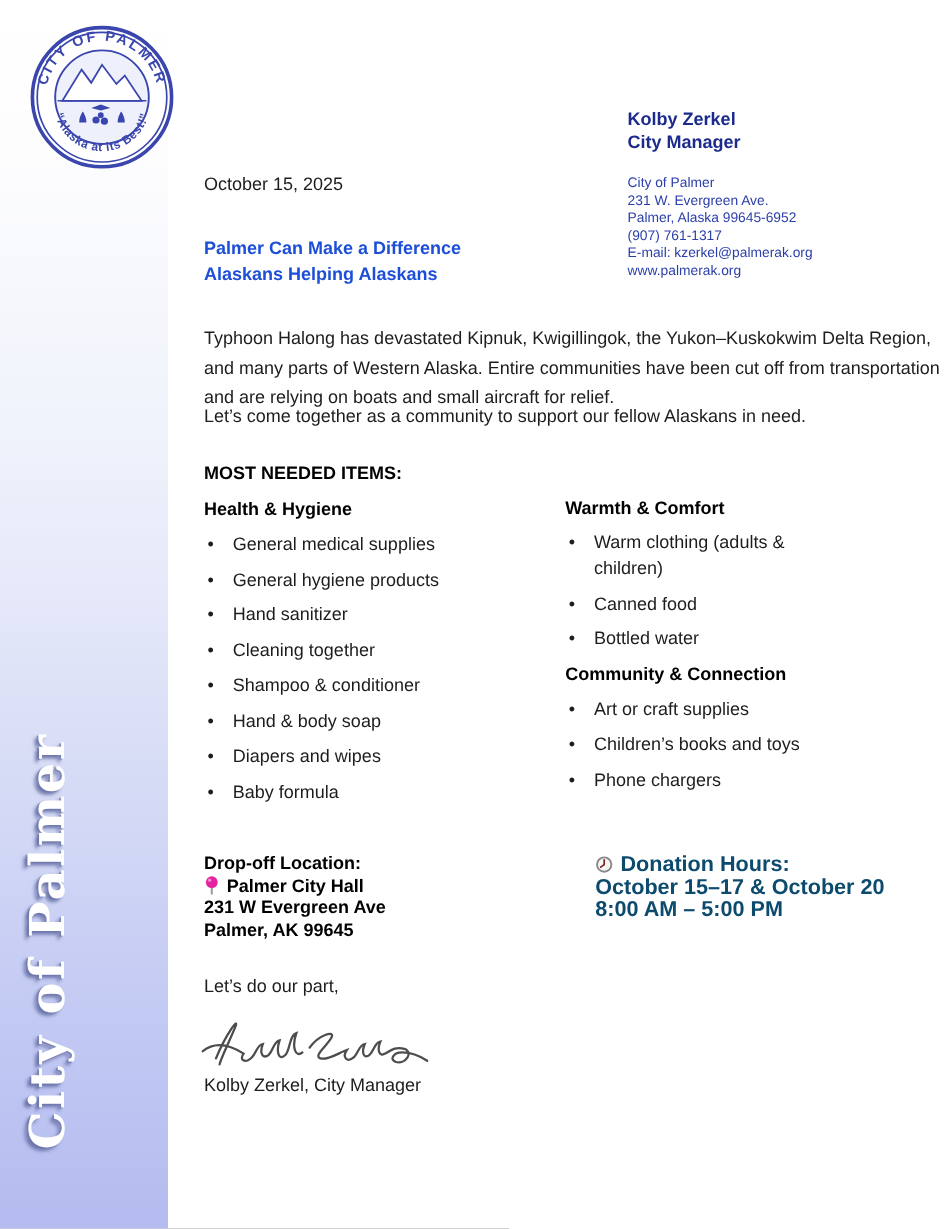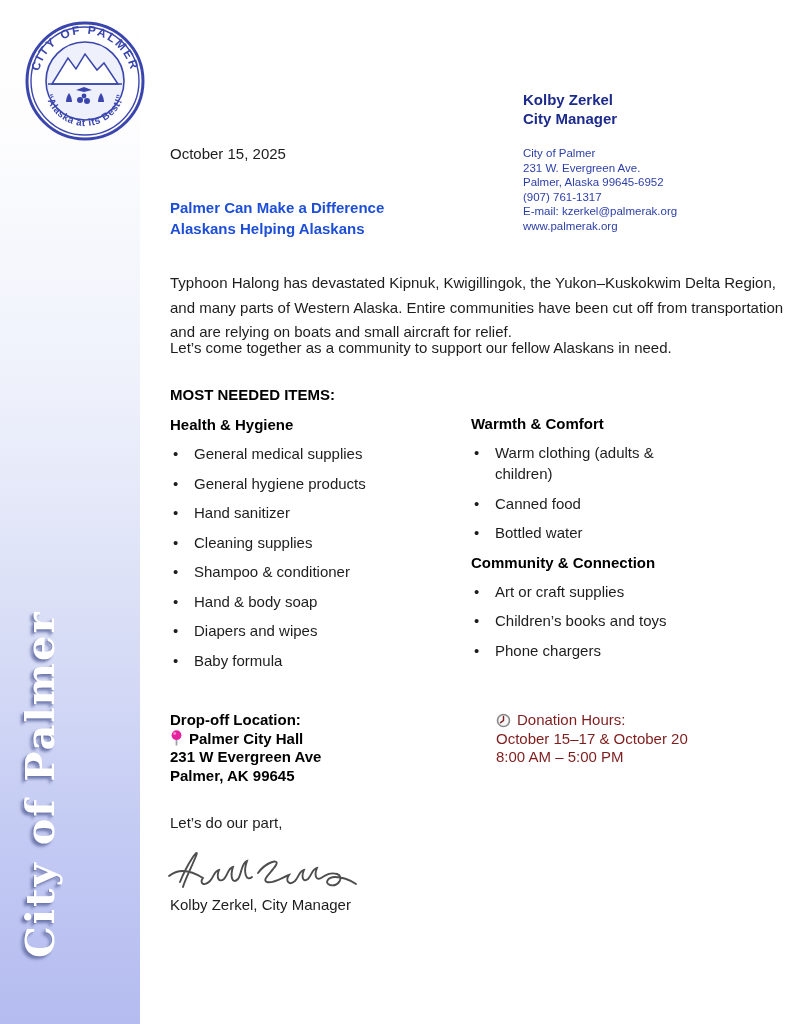--- a/index.html
+++ b/index.html
@@ -34,21 +34,21 @@
   
   .needs-heading{position:absolute;left:170px;top:386px;font-size:15px;font-weight:bold;color:#000;}
   .col-left{position:absolute;left:170px;top:414px;width:292px;}
   .col-right{position:absolute;left:471px;top:413px;width:308px;}
   .sec-title{font-size:15px;font-weight:bold;color:#000;line-height:21px;margin:0 0 8px 0;}
   ul.blist{list-style:none;margin:0 0 0 0;padding:0;}
   ul.blist li{position:relative;padding-left:24px;margin-bottom:8.5px;font-size:15px;line-height:21px;}
   ul.blist li::before{content:"\2022";position:absolute;left:3px;top:0;font-size:15px;color:#1d1d1d;}
   
   .dropoff{position:absolute;left:170px;top:711px;font-size:15px;font-weight:bold;color:#000;line-height:18.5px;}
-  .hours{position:absolute;left:496px;top:711px;font-size:15px;font-weight:normal;color:#7f1d1d;line-height:18.5px;}
+  .hours{position:absolute;left:496px;top:711px;font-size:18px;font-weight:bold;color:#0c4a6e;line-height:18.5px;}
   .icon-line{display:flex;align-items:center;gap:6px;}
   .icon-line svg{flex:0 0 auto;}
   
   .salutation{position:absolute;left:170px;top:814px;font-size:15px;}
   .signature{position:absolute;left:166px;top:836px;width:196px;height:60px;}
   .signer{position:absolute;left:170px;top:896px;font-size:15px;}
 </style>
 </head>
 <body>
 
@@ -109,21 +109,21 @@
   <div class="para2">Let’s come together as a community to support our fellow Alaskans in need.</div>
 
   <div class="needs-heading">MOST NEEDED ITEMS:</div>
 
   <div class="col-left">
     <div class="sec-title">Health &amp; Hygiene</div>
     <ul class="blist">
       <li>General medical supplies</li>
       <li>General hygiene products</li>
       <li>Hand sanitizer</li>
-      <li>Cleaning supplies</li>
+      <li>Cleaning together</li>
       <li>Shampoo &amp; conditioner</li>
       <li>Hand &amp; body soap</li>
       <li>Diapers and wipes</li>
       <li>Baby formula</li>
     </ul>
   </div>
 
   <div class="col-right">
     <div class="sec-title">Warmth &amp; Comfort</div>
     <ul class="blist">

